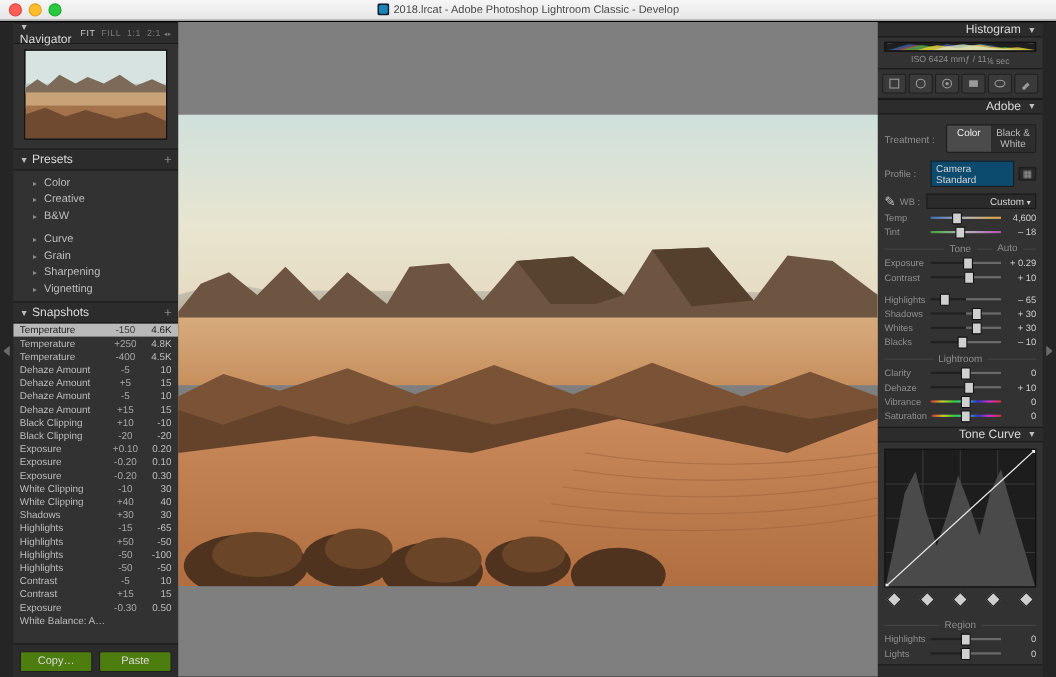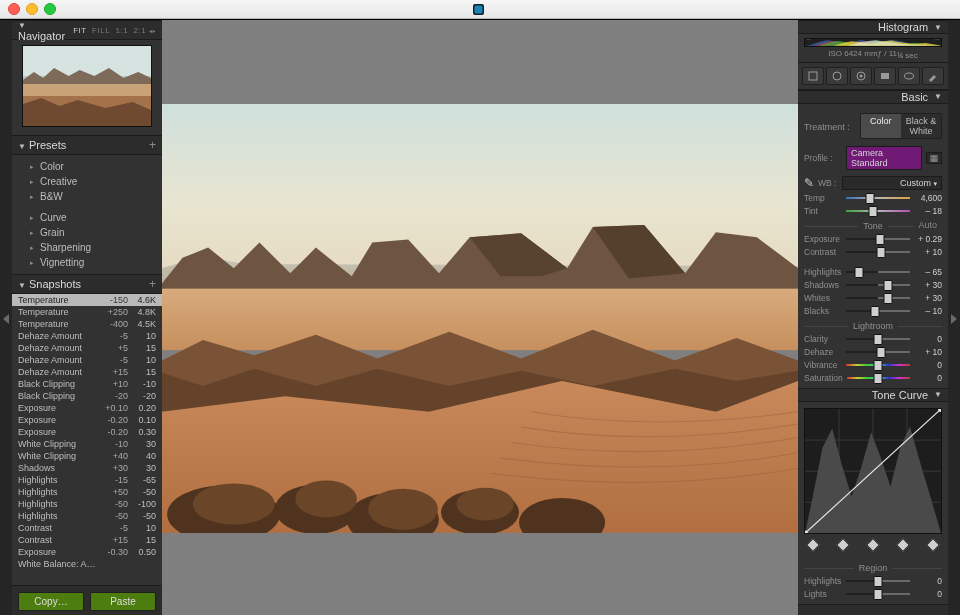--- a/index.html
+++ b/index.html
@@ -37,21 +37,21 @@
   
   .tree{padding:4px 0}
   .tree .item{padding:2px 6px 2px 18px;color:#bdbdbd;font-size:10px;display:flex;align-items:center;gap:4px}
   .tree .item::before{content:"▸";font-size:7px;color:#8a8a8a;width:6px}
   .tree .sep{height:6px}
 
   
   .hist{flex:1;overflow:hidden;font-size:9px}
   .hist .row{display:flex;padding:1px 6px;color:#bdbdbd;justify-content:space-between}
   .hist .row.sel{background:#b9b9b9;color:#222}
-  .hist .row .v1{width:28px;text-align:right;color:inherit;opacity:0.85}
+  .hist .row .v1{width:28px;text-align:center;color:inherit;opacity:0.85}
   .hist .row .v2{width:28px;text-align:right;color:inherit}
   .hist .row .lbl{flex:1;overflow:hidden;white-space:nowrap;text-overflow:ellipsis}
 
   
   .btnrow{display:flex;gap:6px;padding:6px;background:#2c2c2c;border-top:1px solid #1b1b1b}
   .btn{flex:1;background:#4d7c0f;border:1px solid #1f1f1f;color:#ddd;font-size:10px;padding:3px 0;text-align:center;border-radius:2px}
 
   
   .histo{height:65px;margin:4px 6px 2px;background:#1e1e1e;border:1px solid #111;position:relative;overflow:hidden}
   .histo svg{width:100%;height:100%;display:block}
@@ -67,21 +67,21 @@
   .group{padding:4px 6px 2px;font-size:9px}
   .pillrow{display:flex;border:1px solid #1f1f1f;border-radius:2px;overflow:hidden;margin:2px 0 4px}
   .pill{flex:1;text-align:center;padding:2px 0;background:#2d2d2d;color:#bbb}
   .pill.active{background:#4b4b4b;color:#eee}
   .kvline{display:flex;align-items:center;gap:4px;margin:3px 0;color:#8f8f8f}
   .kvline .k{flex:0 0 38px;font-size:8.5px}
   .kvline .v{flex:0 0 28px;text-align:right;font-size:8.5px;color:#cfcfcf}
   .subhead{color:#8f8f8f;font-size:9px;position:relative;text-align:center;margin:5px 0 3px}
   .subhead span{background:#323232;padding:0 5px;position:relative;z-index:1}
   .subhead::before{content:"";position:absolute;left:0;right:0;top:50%;height:1px;background:#444}
-  .subhead .auto{position:absolute;right:0;top:-1px;color:#8a8a8a;background:#323232;padding-left:4px;z-index:1}
+  .subhead .auto{position:absolute;right:12px;top:-1px;color:#8a8a8a;background:#323232;padding-left:4px;z-index:1}
 
   .slider{flex:1;height:10px;position:relative}
   .slider .track{position:absolute;left:0;right:0;top:4px;height:2px;background:linear-gradient(to right,#2a2a2a,#5a5a5a)}
   .slider.rainbow .track{background:linear-gradient(to right,#c33,#cc3,#3c3,#3cc,#33c,#c3c,#c33)}
   .slider.temp .track{background:linear-gradient(to right,#3b6fb5,#b7b7b7,#d9a23b)}
   .slider.tint .track{background:linear-gradient(to right,#3fa33f,#b7b7b7,#b24fb2)}
   .slider.half .track{background:linear-gradient(to right,#202020 0%,#202020 50%,#6a6a6a 50%,#6a6a6a 100%)}
   .slider .thumb{position:absolute;top:0;width:7px;height:9px;background:#cfcfcf;border:1px solid #111;border-radius:1px;transform:translateX(-50%)}
 
   
@@ -98,21 +98,21 @@
 <div class="titlebar">
   <div class="traffic">
     <div class="dot red"></div>
     <div class="dot yellow"></div>
     <div class="dot green"></div>
   </div>
   <div class="title">
     <svg class="appicon" width="11" height="11">
         <rect width="11" height="11" rx="2" fill="#0e2233"></rect>
         <rect x="1.5" y="1.5" width="8" height="8" rx="1.5" fill="#1b84b5"></rect>
-      </svg>
+      </svg><span>2018.lrcat - Adobe Photoshop Lightroom Classic - Develop</span>
   </div>
 </div>
 
 <div class="app">
 
   <div class="edge">
     <svg width="6" height="10">
         <polygon points="6,0 6,10 0,5"></polygon>
       </svg>
   </div>
@@ -407,34 +407,34 @@
           </svg>
         </div>
       <div class="tool">
           <svg width="12" height="12">
             <path d="M2,10 L7,5 L9,7 L4,12 Z"></path>
           </svg>
         </div>
     </div>
 
     <div class="secthead right">
-      <span>Basic</span>
+      <span>Adobe</span>
       <span class="tri">▼</span>
     </div>
     <div class="group">
       <div class="kvline" style="justify-content:space-between">
         <span>Treatment :</span>
         <div class="pillrow" style="flex:1;margin-left:6px">
           <div class="pill active">Color</div>
           <div class="pill">Black &amp; White</div>
         </div>
       </div>
       <div class="kvline">
         <span class="k">Profile :</span>
-        <span style="flex:1;background:#701a75;border:1px solid #1b1b1b;padding:1px 4px;color:#d5d5d5">Camera Standard</span>
+        <span style="flex:1;background:#0c4a6e;border:1px solid #1b1b1b;padding:1px 4px;color:#d5d5d5">Camera Standard</span>
         <span style="width:14px;text-align:center;border:1px solid #1b1b1b;background:#2a2a2a;color:#9a9a9a">▦</span>
       </div>
 
       <div class="kvline" style="margin-top:6px">
         <span style="font-size:12px;color:#cfcfcf">✎</span>
         <span class="k" style="flex:0 0 20px">WB :</span>
         <span style="flex:1;text-align:right;background:#2a2a2a;border:1px solid #1b1b1b;padding:1px 4px;color:#d5d5d5"><span>Custom</span> <span style="font-size:7px">▾</span></span>
       </div>
       <div class="kvline">
           <span class="k">Temp</span>

